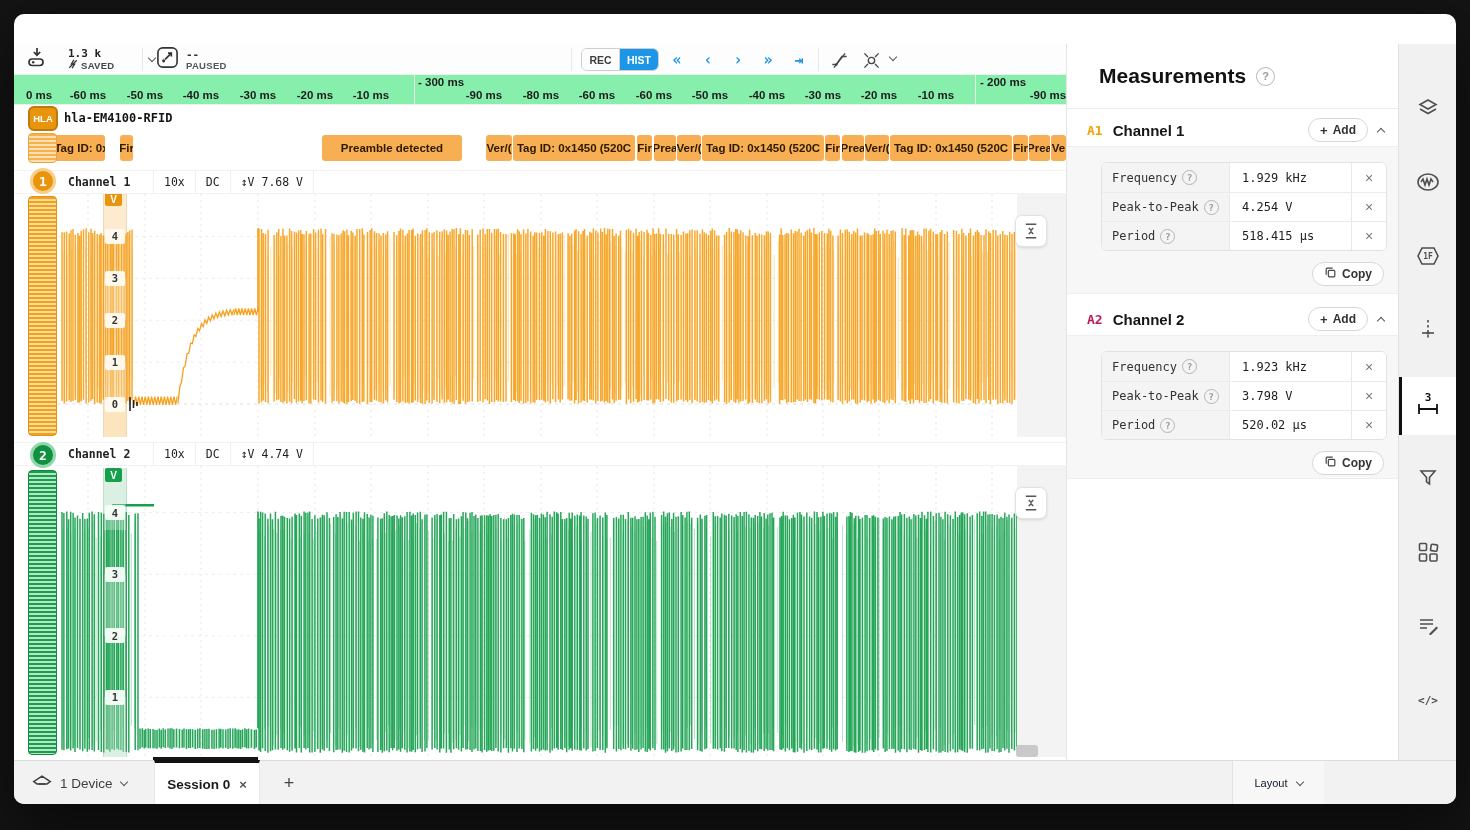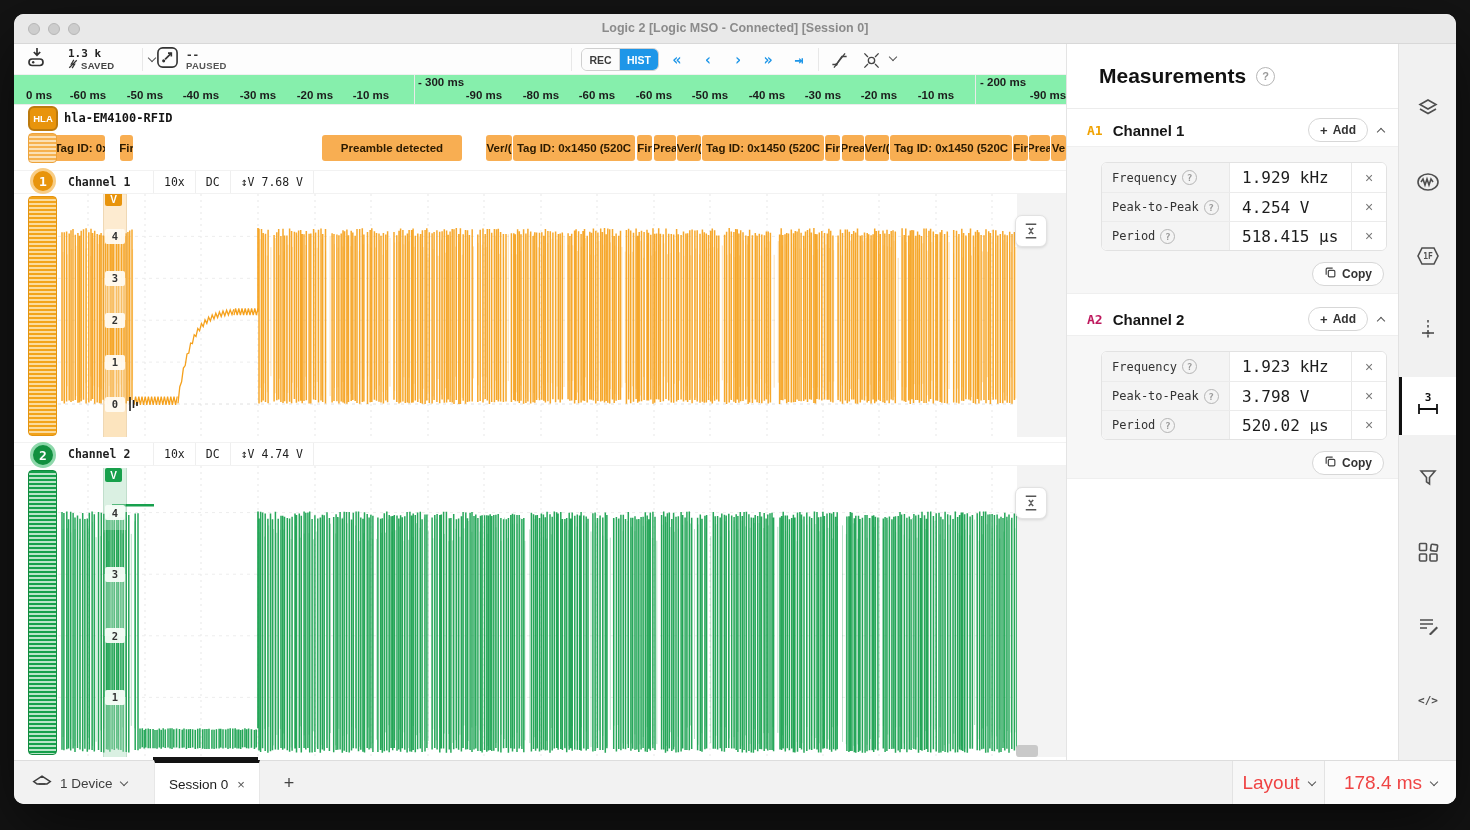--- a/index.html
+++ b/index.html
@@ -66,47 +66,41 @@
   .ghead{position:absolute;left:20px;right:14px;height:32px;display:flex;align-items:center;gap:10px;z-index:2}
   .gid{font-size:13px;font-weight:700}
   .gtitle{font-size:15px;font-weight:700;color:#161616;flex:1}
   .pill{display:inline-flex;align-items:center;gap:5px;height:24px;padding:0 11px;border:1px solid #d7d7d7;border-radius:13px;background:#fff;font-size:12px;font-weight:700;color:#333;font-family:"Liberation Sans",sans-serif}
   .plus{font-size:13px;font-weight:700}
   .gband{position:absolute;left:0;right:0;background:#f7f7f7;border-top:1px solid #efefef;border-bottom:1px solid #efefef;z-index:0}
   .mtable{position:absolute;left:34px;width:286px;background:#fff;border:1px solid #e2e2e2;border-radius:6px;overflow:hidden;z-index:2}
   .mrow{display:flex;height:29px;border-top:1px solid #ebebeb;background:#fff}
   .mrow:first-child{border-top:none}
   .mlabel{width:128px;background:#f4f4f4;display:flex;align-items:center;gap:5px;padding-left:10px;font-size:12px;color:#333;border-right:1px solid #e8e8e8}
-  .mval{width:122px;display:flex;align-items:center;padding-left:12px;font-size:16px;color:#1d1d1d;border-right:1px solid #e8e8e8}
+  .mval{width:122px;display:flex;align-items:center;padding-left:12px;font-size:12px;color:#1d1d1d;border-right:1px solid #e8e8e8}
   .mx{flex:1;display:flex;align-items:center;justify-content:center;color:#777;font-size:14px}
   .copybtn{position:absolute;right:14px;z-index:2}
   
   .rsidebar{position:absolute;left:1384px;top:30px;width:58px;height:716px;background:#f1f1f1;border-left:1px solid #e2e2e2;z-index:8}
   .sitem{position:absolute;left:0;width:58px;height:58px;display:flex;align-items:center;justify-content:center;color:#4f4f4f}
   .sitem.sel{background:#fff;color:#111}
   .selbar{position:absolute;left:0;top:0;bottom:0;width:3px;background:#111}
   
   .bottombar{position:absolute;left:0;top:746px;width:1442px;height:44px;background:#f2f2f2;border-top:1px solid #ddd;z-index:15}
   .devbtn{position:absolute;left:18px;top:0;height:44px;display:flex;align-items:center;gap:8px;font-size:13.5px;color:#3f3f3f}
-  .stab{position:absolute;left:140px;top:-1px;width:106px;height:45px;background:#fff;border-top:3px solid #111;border-left:1px solid #e7e7e7;border-right:1px solid #e7e7e7;display:flex;align-items:center;justify-content:center;gap:9px;font-size:13.5px;font-weight:400;color:#1b1b1b}
+  .stab{position:absolute;left:140px;top:-1px;width:106px;height:45px;background:#fff;border-top:3px solid #111;border-left:1px solid #e7e7e7;border-right:1px solid #e7e7e7;display:flex;align-items:center;justify-content:center;gap:9px;font-size:13.5px;font-weight:700;color:#1b1b1b}
   .tabx{color:#555;font-size:13px}
   .addtab{position:absolute;left:258px;top:0;width:34px;height:44px;display:flex;align-items:center;justify-content:center;font-size:18px;color:#444}
-  .bbr{position:absolute;top:0;height:44px;display:flex;align-items:center;justify-content:center;gap:9px;font-size:19px;color:#ef4444;border-left:1px solid #e3e3e3}
+  .bbr{position:absolute;top:0;height:44px;display:flex;align-items:center;justify-content:center;gap:9px;font-size:11px;color:#0f172a;border-left:1px solid #e3e3e3}
 </style>
 </head>
 <body>
 
 <div class="win">
 
-  <div class="titlebar">
-    <span class="light" style="left:14px"></span>
-    <span class="light" style="left:34px"></span>
-    <span class="light" style="left:54px"></span>
-    <div class="wtitle">Logic 2 [Logic MSO - Connected] [Session 0]</div>
-  </div>
 
   <div class="toolbar">
     <div class="capture">
       <span>
         <svg width="18" height="22" viewBox="0 0 18 22" fill="none" stroke="#333" stroke-width="1.7">
           <path d="M9 1v7M5.8 5l3.2 3.2L12.2 5"></path>
             <rect x="1" y="12" width="14" height="6.5" rx="3.2"></rect>
             <circle cx="5.2" cy="15.2" r="1.2" fill="#333" stroke="none"></circle>
         </svg>
       </span>
@@ -514,19 +508,15 @@
     </div>
     <div class="stab">
       <span>Session 0</span>
       <span class="tabx">×</span>
     </div>
     <div class="addtab">+</div>
     <div class="bbr" style="left:1218px;width:92px;background:#f7f7f7">
       <span>Layout</span>
         <span class="chev"></span>
     </div>
-    <div class="bbr" style="left:1310px;width:132px;background:#fbfbfb">
-      <span>178.4 ms</span>
-        <span class="chev"></span>
-    </div>
   </div>
 
 </div>
 
 </body></html>

